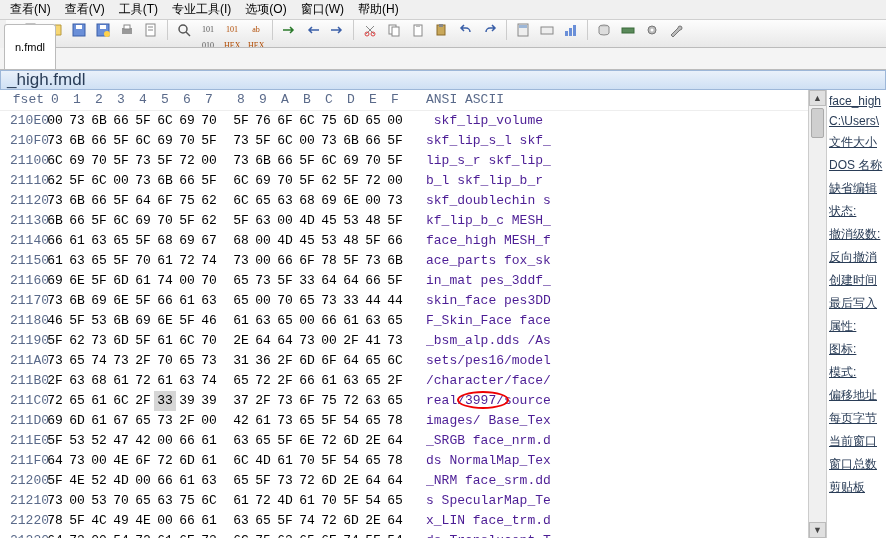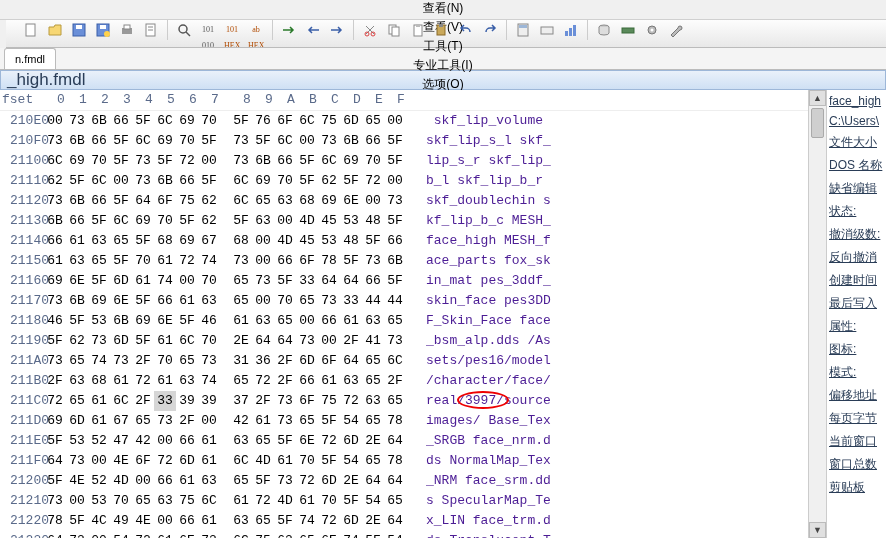--- a/index.html
+++ b/index.html
@@ -1,31 +1,31 @@
 <!DOCTYPE html>
 <html><head>
 <meta charset="utf-8">
 <style>
 * { margin:0; padding:0; box-sizing:border-box; }
 body { font-family:"Microsoft YaHei","SimSun",Tahoma,sans-serif; font-size:12px; background:#f0f0f0; overflow:hidden; width:886px; height:538px; position:relative; }
-.menubar { height:20px; background:#f0f0f0; color:#000; padding:0 4px; display:flex; align-items:center; gap:2px; border-bottom:1px solid #d0d0d0;flex-direction:column; }
+.menubar { height:20px; background:#f0f0f0; color:#000; padding:0 4px; display:flex; align-items:center; gap:2px; border-bottom:1px solid #d0d0d0; }
 .menubar span { padding:0 6px; cursor:default; }
 .toolbar { height:28px; background:linear-gradient(#fdfdfd,#e8e8e8); border-bottom:1px solid #bbb; display:flex; align-items:flex-start; padding:0 15px; gap:4px; overflow:hidden;margin-left:6px; }
 .tb-btn { width:20px; height:20px; display:flex; align-items:center; justify-content:center; border:1px solid transparent; border-radius:2px; cursor:default; }
 .tb-sep { width:1px; height:20px; background:#ccc; margin:0 2px; }
 .tb-btn svg,.tb-btn span.g { width:16px; height:16px; display:block; }
 .tabstrip { height:22px; background:#f4f4f4; border-bottom:1px solid #bbb; display:flex; align-items:flex-end; padding-left:4px; }
-.tab { background:#fff; border:1px solid #bbb; border-bottom:none; padding:4px 10px; font-size:11px; border-radius:3px 3px 0 0;text-align:center; }
+.tab { background:#fff; border:1px solid #bbb; border-bottom:none; padding:16px 10px; font-size:11px; border-radius:3px 3px 0 0;text-align:center; }
 .titlebar { height:20px; background:linear-gradient(#eaf1fa,#cfe0f4); border:1px solid #9db7d8; font-size:17px; color:#2a3d57; display:flex; align-items:center; padding:0 6px; }
 .content { display:flex; height:calc(538px - 20px - 28px - 22px - 20px); }
 
 .hexpane { flex:1; background:#fff; font-family:Consolas,"Courier New",monospace; font-size:13px; line-height:20px; color:#000; overflow:hidden; position:relative; }
 .hexhdr { display:flex; color:#5a6a8a; white-space:pre; border-bottom:1px solid #eee; }
-.h-off { width:44px; text-align:left; padding-left:2px; }
-.h-hex { flex:0 0 auto;margin-left:6px; }
+.h-off { width:44px; text-align:right; padding-left:2px; }
+.h-hex { flex:0 0 auto; }
 .h-asc { padding-left:20px; white-space:pre; }
 .row { display:flex; white-space:pre; }
 .r-off { width:44px; color:#5a6a8a; text-align:left; padding-left:10px; }
 .r-hex { flex:0 0 auto; }
 .r-hex span.cell { display:inline-block; width:22px; text-align:center; }
 .r-hex span.gap { display:inline-block; width:10px; }
 .r-asc { padding-left:20px; color:#4c1d95; }
 .sel { background:#d6d6d6; }
 .circ { position:absolute; border:2px solid #e00; border-radius:50%; width:52px; height:18px; pointer-events:none; }
 
@@ -206,20 +206,21 @@
 
 <div class="titlebar">
   <span>_high.fmdl</span>
 </div>
 
 <div class="content">
   <div class="hexpane" id="hexpane">
     <div class="hexhdr">
       <span class="h-off">fset</span>
       <span class="h-hex" id="colhdr"><span class="colh">0</span><span class="colh">1</span><span class="colh">2</span><span class="colh">3</span><span class="colh">4</span><span class="colh">5</span><span class="colh">6</span><span class="colh">7</span><span class="gap" style="display: inline-block; width: 10px;"></span><span class="colh">8</span><span class="colh">9</span><span class="colh">A</span><span class="colh">B</span><span class="colh">C</span><span class="colh">D</span><span class="colh">E</span><span class="colh">F</span></span>
+      <span class="h-asc">ANSI ASCII</span>
     </div>
     <div id="rows">
         <div class="row"><span class="r-off">210E0</span><span class="r-hex"><span class="cell">00</span><span class="cell">73</span><span class="cell">6B</span><span class="cell">66</span><span class="cell">5F</span><span class="cell">6C</span><span class="cell">69</span><span class="cell">70</span><span class="gap"></span><span class="cell">5F</span><span class="cell">76</span><span class="cell">6F</span><span class="cell">6C</span><span class="cell">75</span><span class="cell">6D</span><span class="cell">65</span><span class="cell">00</span></span><span class="r-asc"> skf_lip_volume </span></div>
         <div class="row"><span class="r-off">210F0</span><span class="r-hex"><span class="cell">73</span><span class="cell">6B</span><span class="cell">66</span><span class="cell">5F</span><span class="cell">6C</span><span class="cell">69</span><span class="cell">70</span><span class="cell">5F</span><span class="gap"></span><span class="cell">73</span><span class="cell">5F</span><span class="cell">6C</span><span class="cell">00</span><span class="cell">73</span><span class="cell">6B</span><span class="cell">66</span><span class="cell">5F</span></span><span class="r-asc">skf_lip_s_l skf_</span></div>
         <div class="row"><span class="r-off">21100</span><span class="r-hex"><span class="cell">6C</span><span class="cell">69</span><span class="cell">70</span><span class="cell">5F</span><span class="cell">73</span><span class="cell">5F</span><span class="cell">72</span><span class="cell">00</span><span class="gap"></span><span class="cell">73</span><span class="cell">6B</span><span class="cell">66</span><span class="cell">5F</span><span class="cell">6C</span><span class="cell">69</span><span class="cell">70</span><span class="cell">5F</span></span><span class="r-asc">lip_s_r skf_lip_</span></div>
         <div class="row"><span class="r-off">21110</span><span class="r-hex"><span class="cell">62</span><span class="cell">5F</span><span class="cell">6C</span><span class="cell">00</span><span class="cell">73</span><span class="cell">6B</span><span class="cell">66</span><span class="cell">5F</span><span class="gap"></span><span class="cell">6C</span><span class="cell">69</span><span class="cell">70</span><span class="cell">5F</span><span class="cell">62</span><span class="cell">5F</span><span class="cell">72</span><span class="cell">00</span></span><span class="r-asc">b_l skf_lip_b_r </span></div>
         <div class="row"><span class="r-off">21120</span><span class="r-hex"><span class="cell">73</span><span class="cell">6B</span><span class="cell">66</span><span class="cell">5F</span><span class="cell">64</span><span class="cell">6F</span><span class="cell">75</span><span class="cell">62</span><span class="gap"></span><span class="cell">6C</span><span class="cell">65</span><span class="cell">63</span><span class="cell">68</span><span class="cell">69</span><span class="cell">6E</span><span class="cell">00</span><span class="cell">73</span></span><span class="r-asc">skf_doublechin s</span></div>
         <div class="row"><span class="r-off">21130</span><span class="r-hex"><span class="cell">6B</span><span class="cell">66</span><span class="cell">5F</span><span class="cell">6C</span><span class="cell">69</span><span class="cell">70</span><span class="cell">5F</span><span class="cell">62</span><span class="gap"></span><span class="cell">5F</span><span class="cell">63</span><span class="cell">00</span><span class="cell">4D</span><span class="cell">45</span><span class="cell">53</span><span class="cell">48</span><span class="cell">5F</span></span><span class="r-asc">kf_lip_b_c MESH_</span></div>
         <div class="row"><span class="r-off">21140</span><span class="r-hex"><span class="cell">66</span><span class="cell">61</span><span class="cell">63</span><span class="cell">65</span><span class="cell">5F</span><span class="cell">68</span><span class="cell">69</span><span class="cell">67</span><span class="gap"></span><span class="cell">68</span><span class="cell">00</span><span class="cell">4D</span><span class="cell">45</span><span class="cell">53</span><span class="cell">48</span><span class="cell">5F</span><span class="cell">66</span></span><span class="r-asc">face_high MESH_f</span></div>
         <div class="row"><span class="r-off">21150</span><span class="r-hex"><span class="cell">61</span><span class="cell">63</span><span class="cell">65</span><span class="cell">5F</span><span class="cell">70</span><span class="cell">61</span><span class="cell">72</span><span class="cell">74</span><span class="gap"></span><span class="cell">73</span><span class="cell">00</span><span class="cell">66</span><span class="cell">6F</span><span class="cell">78</span><span class="cell">5F</span><span class="cell">73</span><span class="cell">6B</span></span><span class="r-asc">ace_parts fox_sk</span></div>

